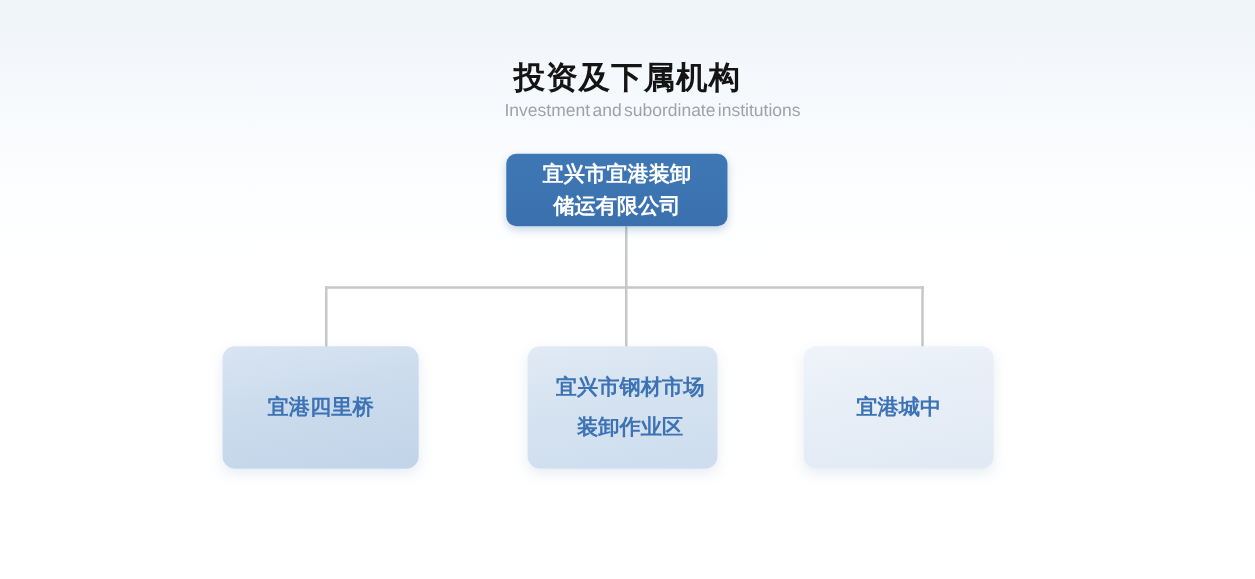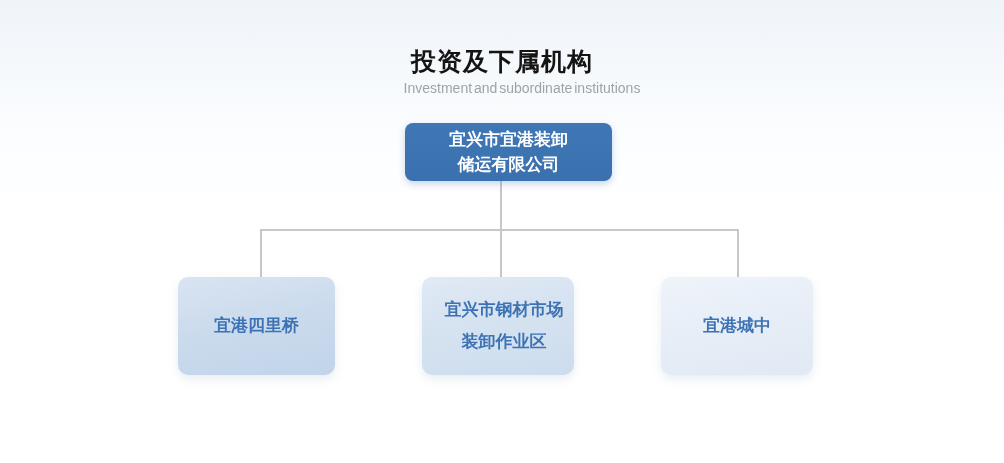--- a/index.html
+++ b/index.html
@@ -47,21 +47,21 @@
   .line-v-root  { left: 500px; top: 181px; width: 2px; height: 49px; }
   .line-h-main  { left: 260px; top: 229px; width: 479px; height: 2px; }
   .line-v-left  { left: 260px; top: 229px; width: 2px; height: 49px; }
   .line-v-mid   { left: 500px; top: 229px; width: 2px; height: 49px; }
   .line-v-right { left: 737px; top: 229px; width: 2px; height: 49px; }
 
   
   .root-box {
     position: absolute;
     left: 405px; top: 123px;
-    width: 207px; height: 58px;
+    width: 177px; height: 58px;
     border-radius: 8px;
     background: linear-gradient(180deg, #3f77b5 0%, #3a70ae 100%);
     box-shadow: 0 3px 7px rgba(58, 112, 177, 0.28);
     display: flex;
     flex-direction: column;
     justify-content: center;
     align-items: center;
     color: #ffffff;
     font-size: 17px;
     font-weight: bold;
@@ -89,21 +89,21 @@
   .child-1 {
     left: 178px; width: 157px;
     background: linear-gradient(168deg, #d9e4f1 0%, #cbdbed 45%, #c1d4e9 100%);
   }
   .child-2 {
     left: 422px; width: 152px;
     background: linear-gradient(168deg, #e1eaf5 0%, #d5e2f0 45%, #cdddee 100%);
     padding-left: 12px;
   }
   .child-3 {
-    left: 661px; width: 152px;
+    left: 643px; width: 152px;
     background: linear-gradient(168deg, #eff4fa 0%, #e7eef7 45%, #e0e9f4 100%);
   }
 </style>
 </head>
 <body>
 
 <div class="stage">
 
   <h1 class="chart-title">投资及下属机构</h1>
   <div class="chart-subtitle">Investment and subordinate institutions</div>

